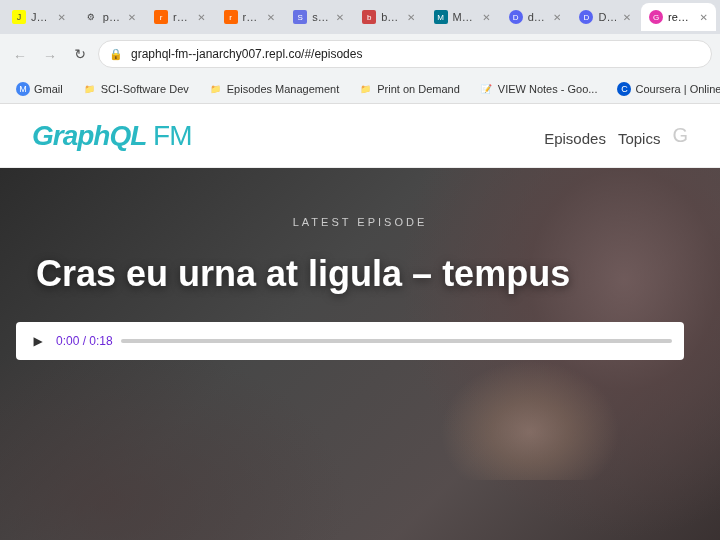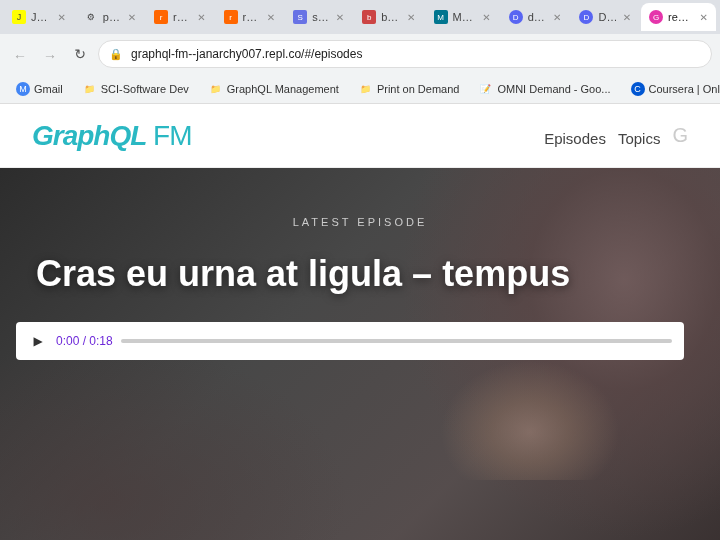--- a/index.html
+++ b/index.html
@@ -373,29 +373,29 @@
     <div class="bookmark-item">
       <span class="bookmark-favicon" style="width:14px;height:14px;background:#4285f4;color:#fff;border-radius:50%;display:inline-flex;align-items:center;justify-content:center;font-size:9px;">M</span>
       <span>Gmail</span>
     </div>
     <div class="bookmark-item">
       <span class="bookmark-favicon">📁</span>
       <span>SCI-Software Dev</span>
     </div>
     <div class="bookmark-item">
       <span class="bookmark-favicon">📁</span>
-      <span>GraphQL Management</span>
+      <span>Episodes Management</span>
     </div>
     <div class="bookmark-item">
       <span class="bookmark-favicon">📁</span>
       <span>Print on Demand</span>
     </div>
     <div class="bookmark-item">
       <span class="bookmark-favicon">📝</span>
-      <span>OMNI Demand - Goo...</span>
+      <span>VIEW Notes - Goo...</span>
     </div>
     <div class="bookmark-item">
       <span class="bookmark-favicon" style="width:14px;height:14px;background:#0056d2;color:#fff;border-radius:50%;display:inline-flex;align-items:center;justify-content:center;font-size:9px;">C</span>
       <span>Coursera | Online C...</span>
     </div>
   </div>
 </div>
 
 <div class="website">
 

